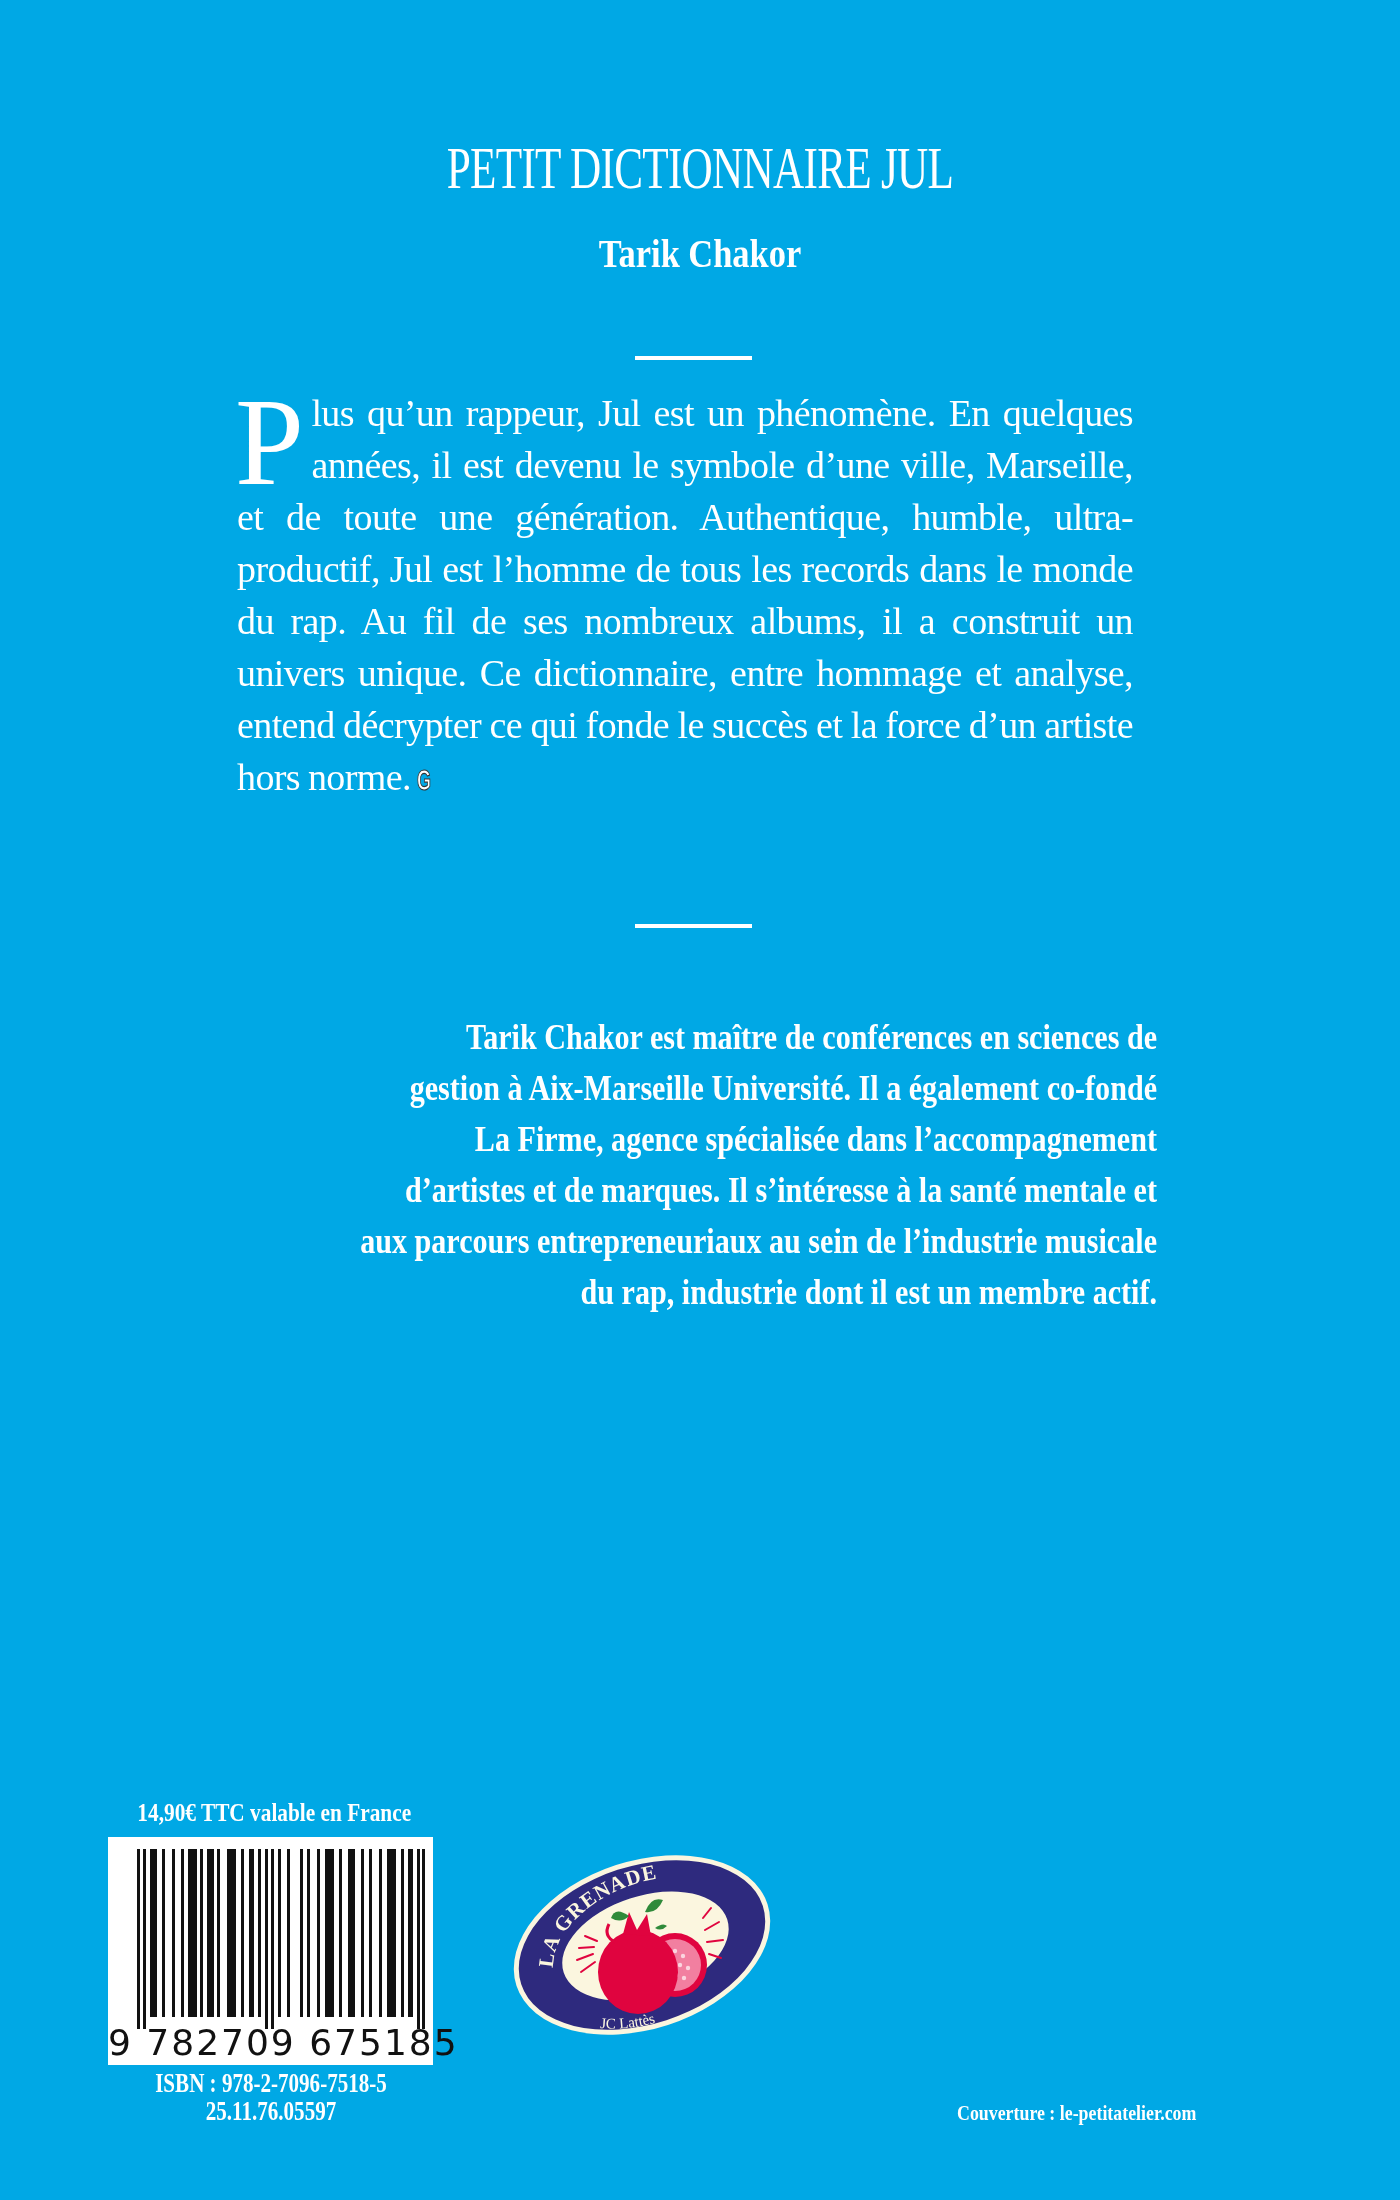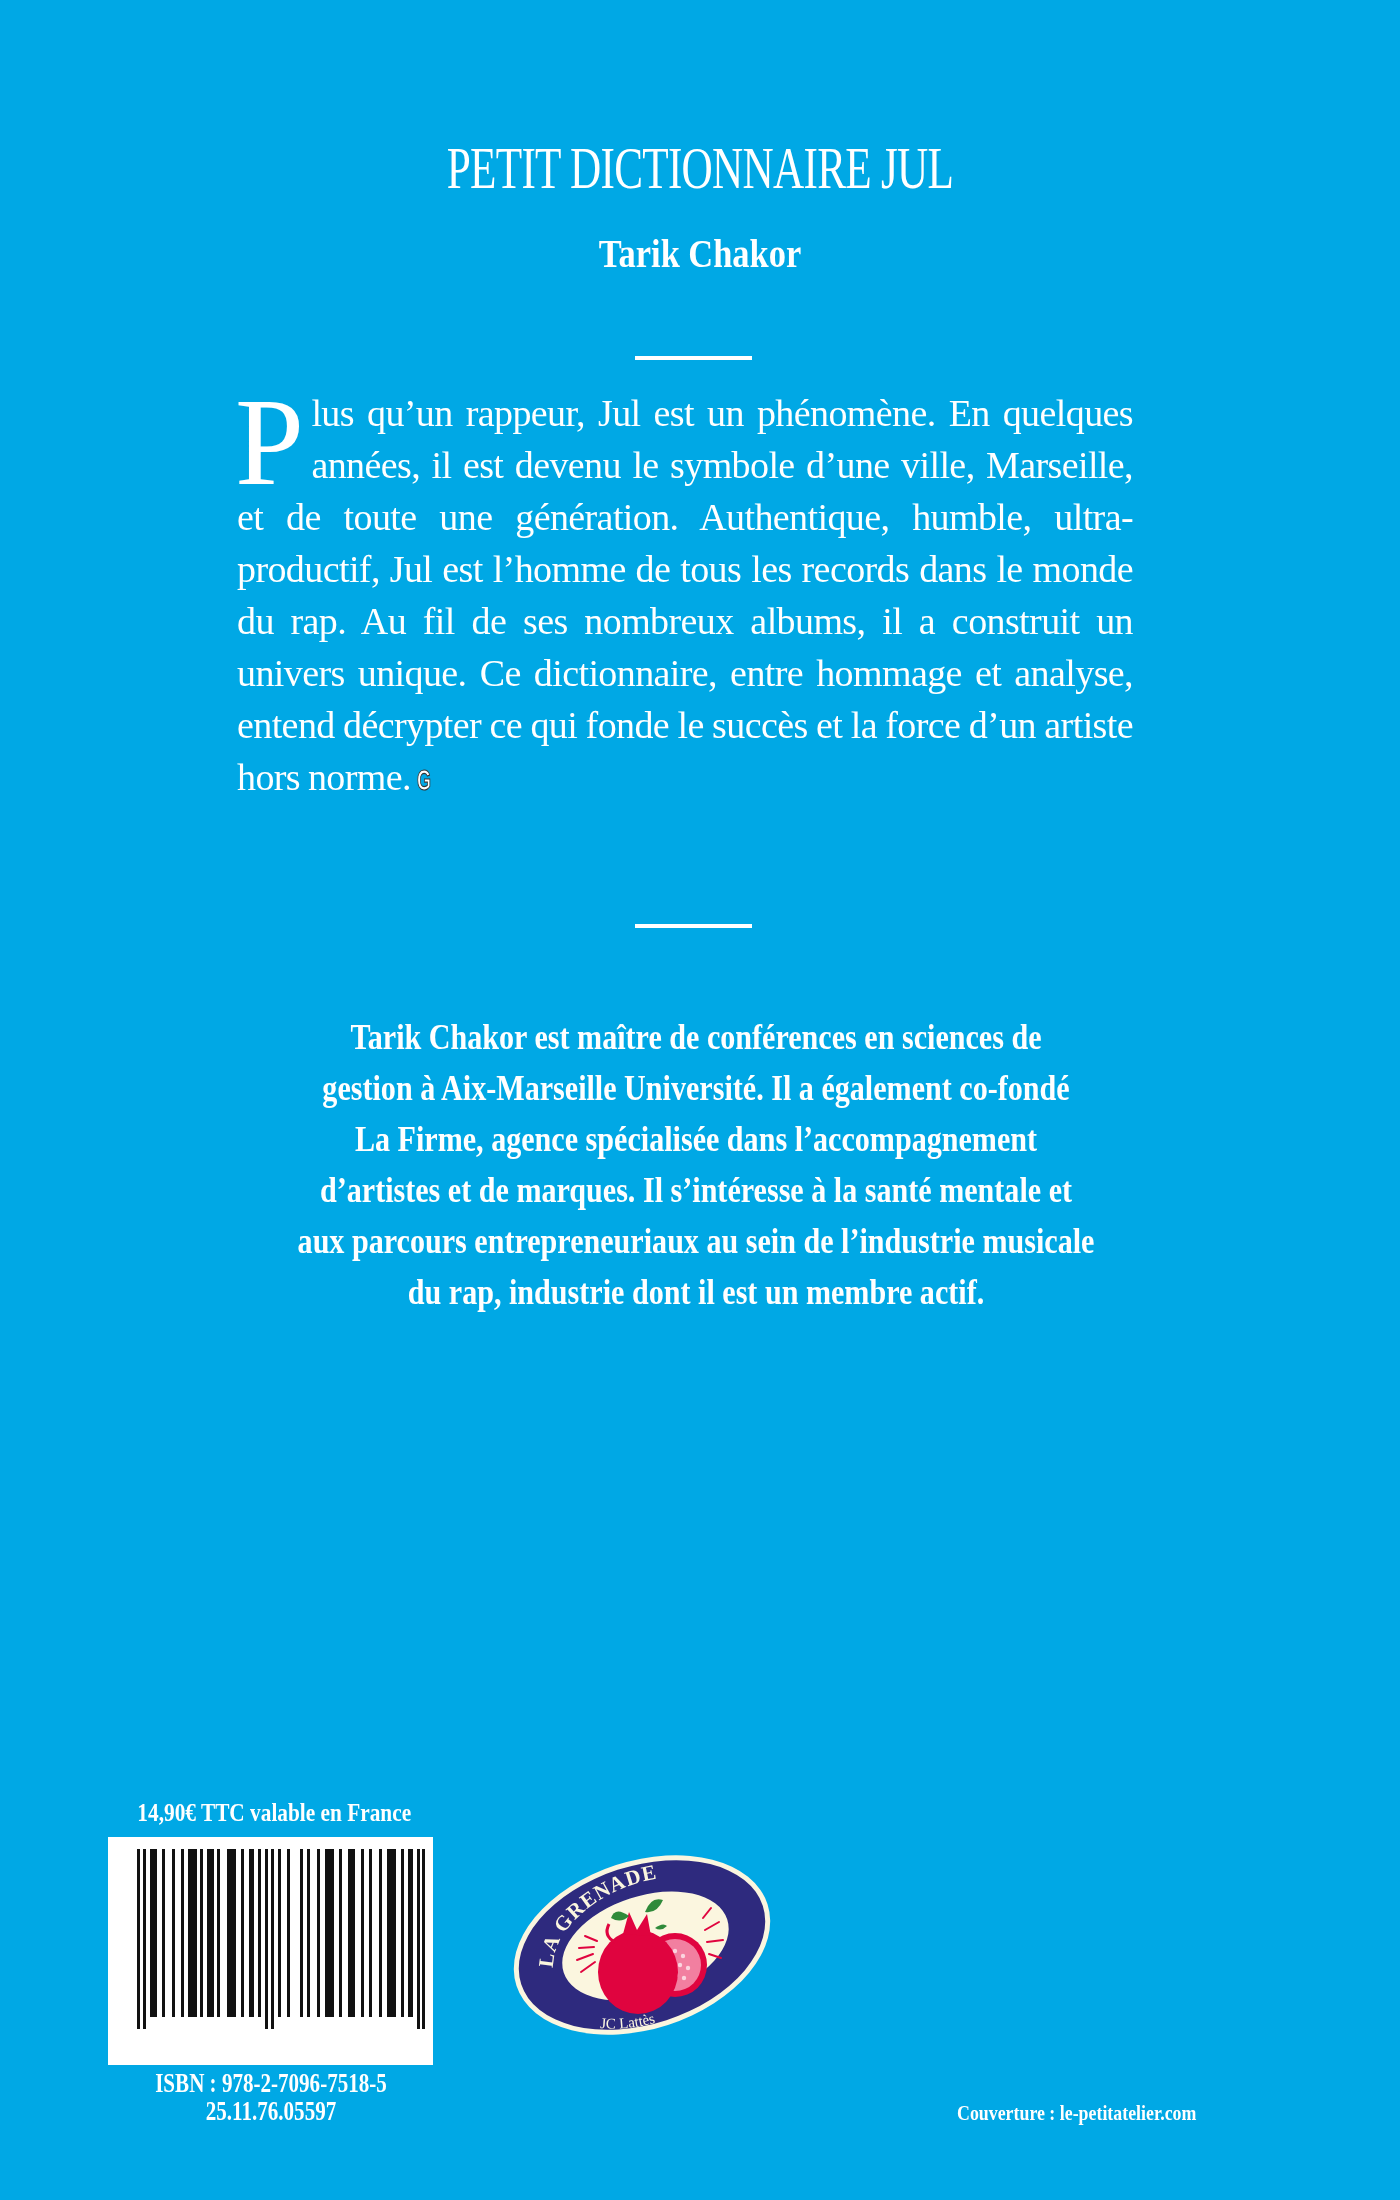--- a/index.html
+++ b/index.html
@@ -60,22 +60,22 @@
       color: #ffffff;
       -webkit-text-stroke: 1.2px #333333;
       transform: scaleX(0.6);
       transform-origin: 0 100%;
       margin-left: 6px;
       font-weight: bold;
     }
 
     
     #bio {
-      left: 146px; width: 1100px; top: 1012px;
-      text-align: center;
+      left: 134px; width: 1100px; top: 1012px;
+      text-align: right;
       font-size: 35px; line-height: 51px;
       font-weight: bold;
     }
     #bio .bio-line {
       display: block;
       white-space: nowrap;
       transform: scaleX(0.86);
       transform-origin: 50% 0;
     }
 
@@ -188,20 +188,21 @@
       <rect x="232" y="0" width="3" height="168"></rect>
       <rect x="242" y="0" width="3" height="168"></rect>
       <rect x="250" y="0" width="9" height="168"></rect>
       <rect x="264" y="0" width="3" height="168"></rect>
       <rect x="271" y="0" width="5" height="168"></rect>
 
       <rect x="280" y="0" width="3" height="180"></rect>
       <rect x="285" y="0" width="3" height="180"></rect>
     </g>
   </svg>
+  <div id="barcode-digits">9 782709 675185</div>
 </div>
 
 <div id="isbn" class="abs">ISBN : 978-2-7096-7518-5</div>
 <div id="code" class="abs">25.11.76.05597</div>
 
 <div id="logo" class="abs">
   <svg width="275" height="190" viewBox="0 0 275 190">
     <defs>
       <path id="arcTop" d="M 48 118 A 105 68 -18 0 1 205 30"></path>
       <path id="arcBot" d="M 95 178 A 110 70 -18 0 0 200 150"></path>

